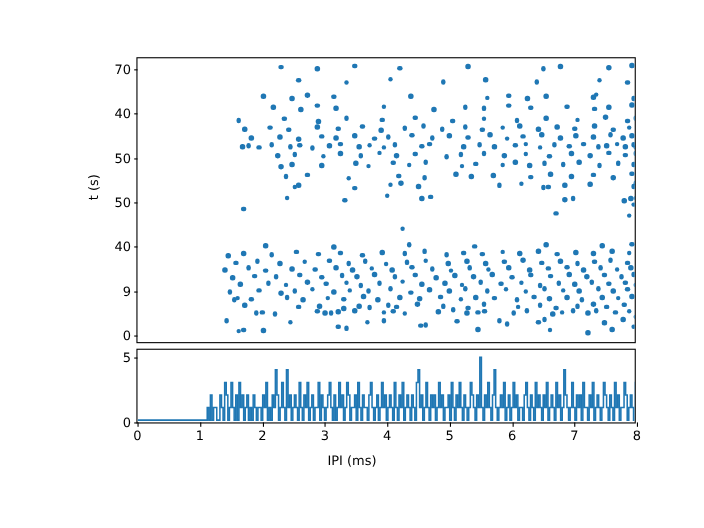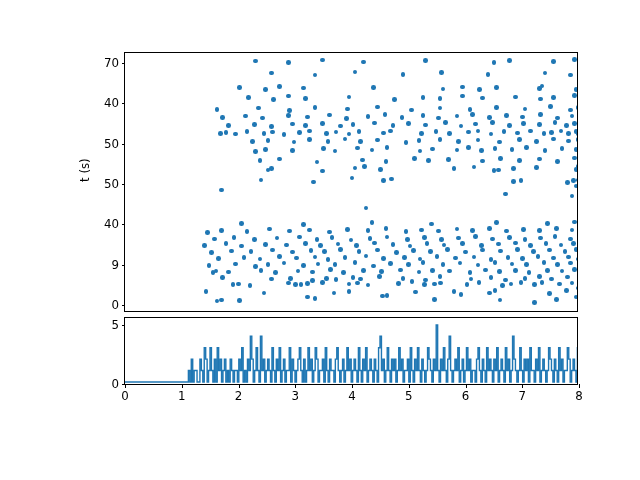--- a/index.html
+++ b/index.html
@@ -554,14 +554,15 @@
         <div class="xlabel-txt" style="left:283.75px">5</div>
         <div class="tick xtick" style="left:340.50px"></div>
         <div class="xlabel-txt" style="left:340.50px">6</div>
         <div class="tick xtick" style="left:397.25px"></div>
         <div class="xlabel-txt" style="left:397.25px">7</div>
         <div class="tick xtick" style="left:454.00px"></div>
         <div class="xlabel-txt" style="left:454.00px">8</div>
       </div>
   </div>
 
+  <div id="xlab-ipi">IPI (ms)</div>
 
 </div>
 
 </body></html>

